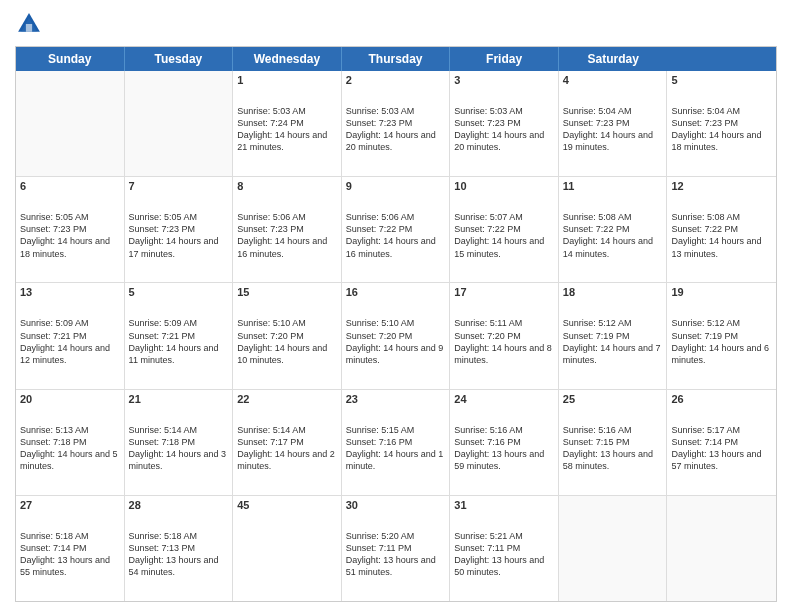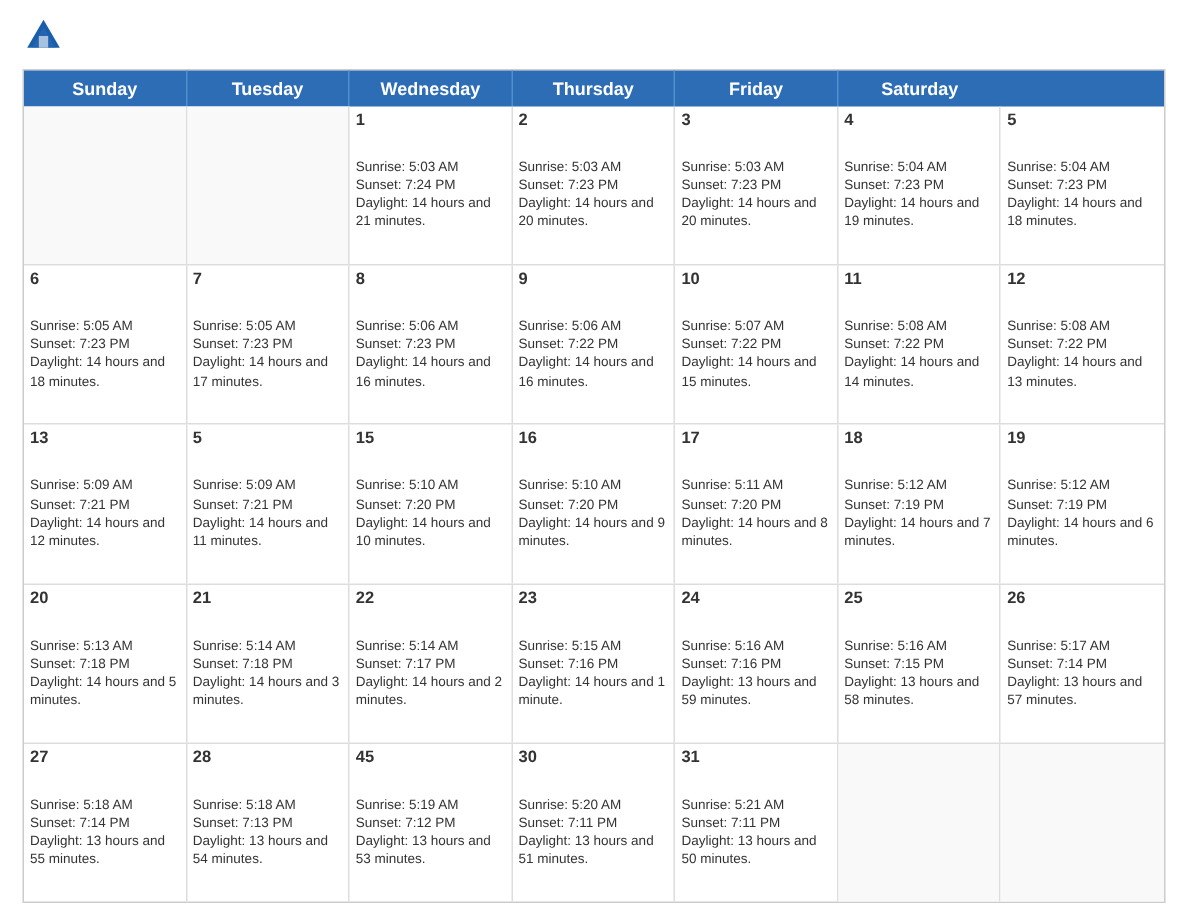--- a/index.html
+++ b/index.html
@@ -255,21 +255,20 @@
           <div class="cal-cell">
             <span class="day-num">27</span>
             <div class="cell-text">Sunrise: 5:18 AM<br>Sunset: 7:14 PM<br>Daylight: 13 hours and 55 minutes.</div>
           </div>
           <div class="cal-cell">
             <span class="day-num">28</span>
             <div class="cell-text">Sunrise: 5:18 AM<br>Sunset: 7:13 PM<br>Daylight: 13 hours and 54 minutes.</div>
           </div>
           <div class="cal-cell">
             <span class="day-num">45</span>
-            <div class="cell-text">Sunrise: 5:19 AM<br>Sunset: 7:12 PM<br>Daylight: 13 hours and 53 minutes.</div>
           </div>
           <div class="cal-cell">
             <span class="day-num">30</span>
             <div class="cell-text">Sunrise: 5:20 AM<br>Sunset: 7:11 PM<br>Daylight: 13 hours and 51 minutes.</div>
           </div>
           <div class="cal-cell">
             <span class="day-num">31</span>
             <div class="cell-text">Sunrise: 5:21 AM<br>Sunset: 7:11 PM<br>Daylight: 13 hours and 50 minutes.</div>
           </div>
           <div class="cal-cell empty"></div>

